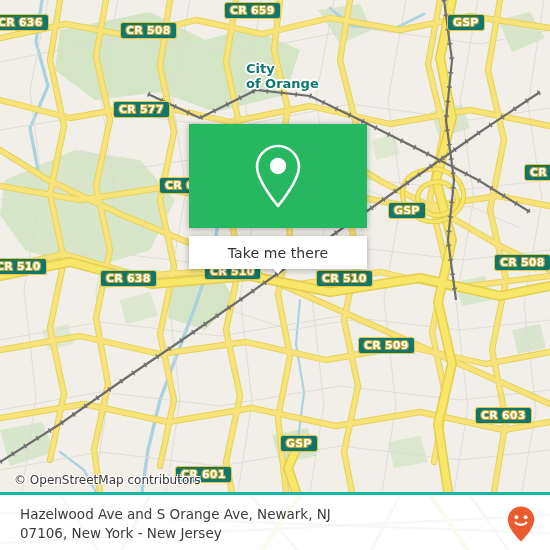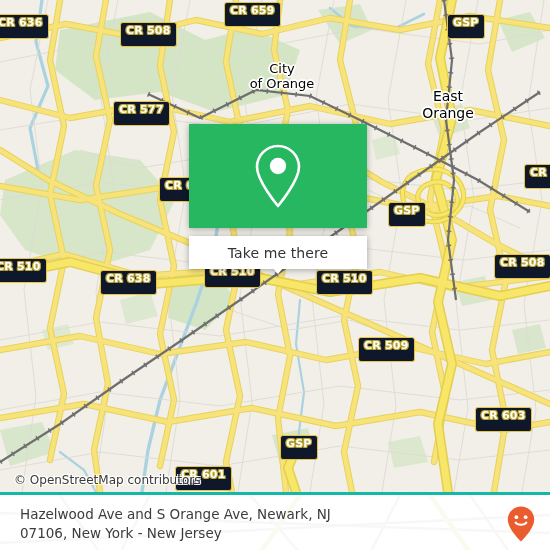--- a/index.html
+++ b/index.html
@@ -28,54 +28,55 @@
     height: 492px;
     background: #F2EFE9;
     overflow: hidden;
   }
 
   #map-svg { position: absolute; left: 0; top: 0; }
 
   
   .shield {
     position: absolute;
-    background: #0f172a;
+    background: #0f766e;
     border: 1.6px solid #E8C53C;
     border-radius: 3px;
     color: #ffffff;
     font-family: "DejaVu Sans", sans-serif;
     font-size: 11px;
     font-weight: 700;
     line-height: 15px;
-    height: 25px;
+    height: 17px;
     padding: 0 5px;
     white-space: nowrap;
     text-shadow:
       -1px -1px 0 #B9A430,  1px -1px 0 #B9A430,
       -1px  1px 0 #B9A430,  1px  1px 0 #B9A430,
        0   -1px 0 #B9A430,  0    1px 0 #B9A430,
       -1px  0   0 #B9A430,  1px  0   0 #B9A430;
     letter-spacing: 0.2px;
   }
 
   
   .place-label {
     position: absolute;
-    color: #000000;
+    color: #0f766e;
     font-family: "DejaVu Sans", sans-serif;
     font-size: 13px;
     line-height: 15px;
-    text-align: center;
+    text-align: left;
     white-space: pre;
     text-shadow:
       -1.4px -1.4px 0 rgba(255,255,255,.95),  1.4px -1.4px 0 rgba(255,255,255,.95),
       -1.4px  1.4px 0 rgba(255,255,255,.95),  1.4px  1.4px 0 rgba(255,255,255,.95),
        0     -1.8px 0 rgba(255,255,255,.95),  0     1.8px 0 rgba(255,255,255,.95),
       -1.8px  0    0 rgba(255,255,255,.95),  1.8px  0    0 rgba(255,255,255,.95);
     pointer-events: none;
+    font-weight: bold;
   }
 
   
   #popup {
     position: absolute;
     left: 189px;
     top: 124px;
     width: 178px;
     filter: drop-shadow(0 1px 3px rgba(0,0,0,0.32));
   }
@@ -319,22 +320,20 @@
     <div class="shield" style="left:204px; top:263px;">CR 510</div>
     <div class="shield" style="left:316px; top:270px;">CR 510</div>
     <div class="shield" style="left:494px; top:254px;">CR 508</div>
     <div class="shield" style="left:358px; top:337px;">CR 509</div>
     <div class="shield" style="left:475px; top:360px;margin-top:47px;">CR 603</div>
     <div class="shield" style="left:280px; top:435px;">GSP</div>
     <div class="shield" style="left:175px; top:466px;">CR 601</div>
 
     <div class="place-label" style="left:246px; top:61px;  width:72px;">City
 of Orange</div>
-    <div class="place-label" style="left:408px; top:88px;  width:80px; font-size:14px; line-height:17px;">East
-Orange</div>
 
     <div id="popup">
       <div id="popup-head">
         <svg width="56" height="70" viewBox="0 0 56 70">
           <path d="M28 5 C16.4 5 7 14.4 7 26 C7 40 28 65 28 65 C28 65 49 40 49 26 C49 14.4 39.6 5 28 5 Z" fill="none" stroke="#ffffff" stroke-width="2.6" stroke-linejoin="round"></path>
           <circle cx="28" cy="25" r="8.2" fill="#ffffff"></circle>
         </svg>
       </div>
       <div id="popup-body">
         <span id="popup-label">Take me there</span>

